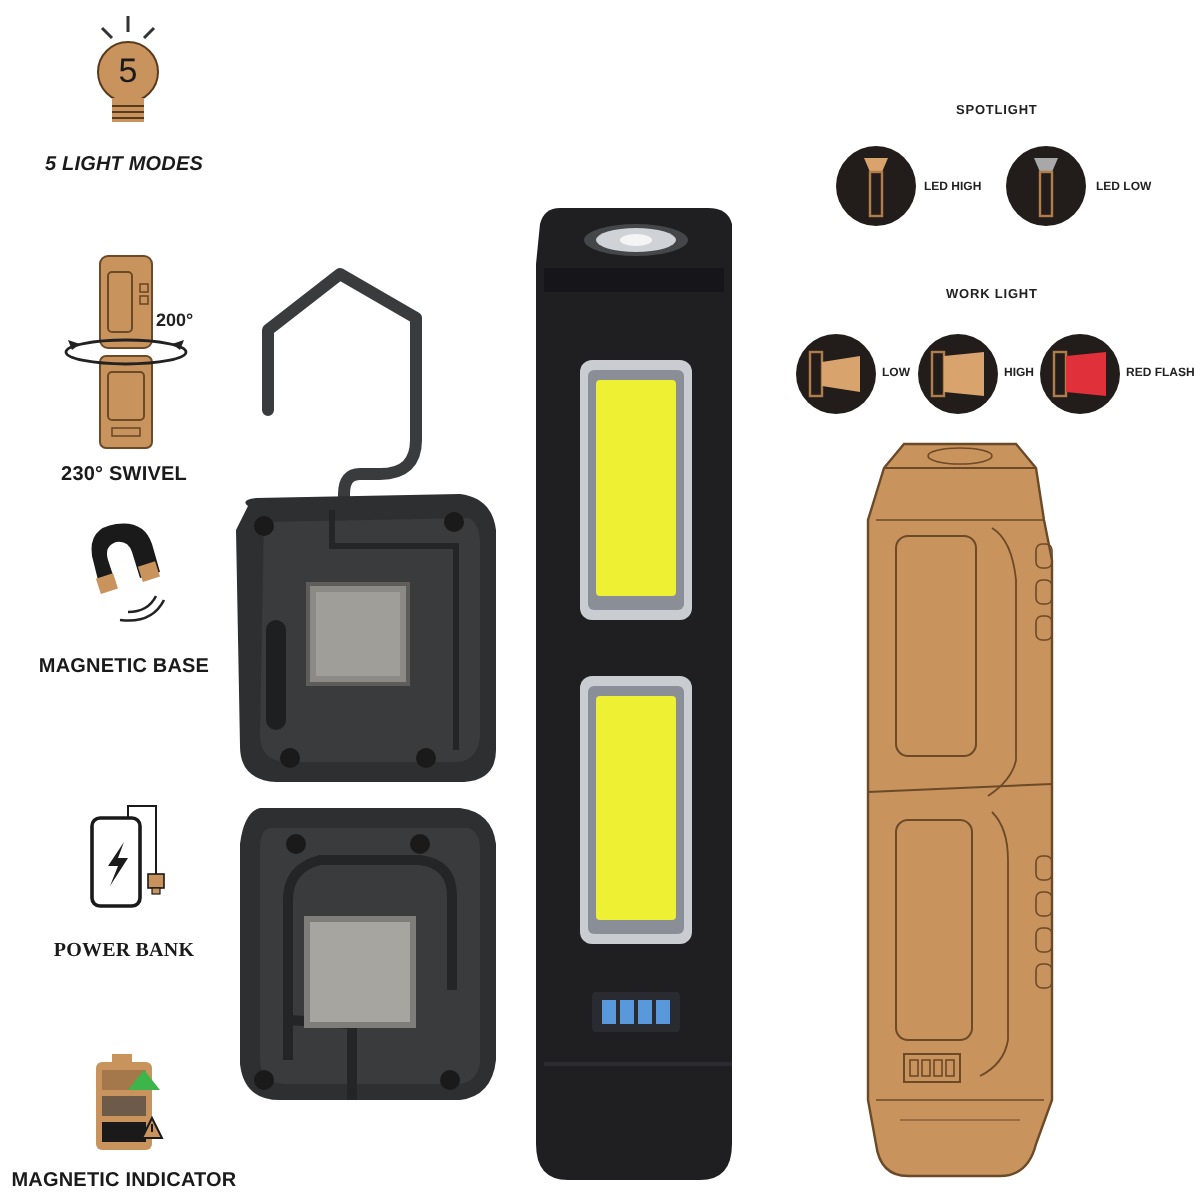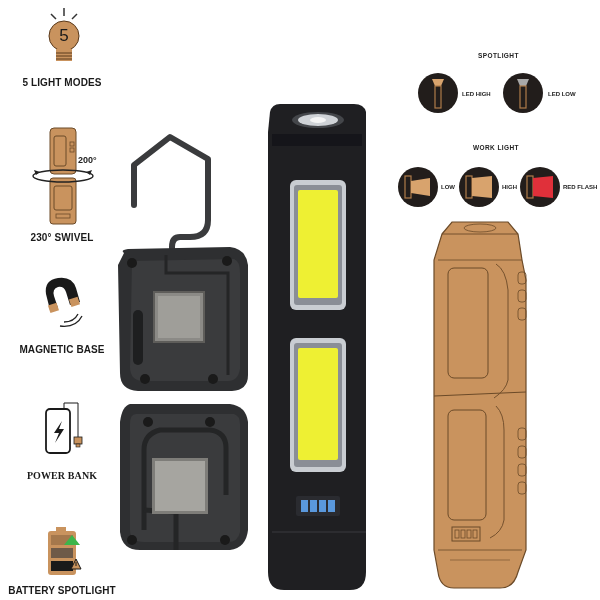--- a/index.html
+++ b/index.html
@@ -19,41 +19,41 @@
     <line x1="20" y1="4" x2="20" y2="12" stroke="#333" stroke-width="1.5"></line>
     <line x1="7" y1="10" x2="12" y2="15" stroke="#333" stroke-width="1.5"></line>
     <line x1="33" y1="10" x2="28" y2="15" stroke="#333" stroke-width="1.5"></line>
     <circle cx="20" cy="32" r="15" fill="#c9935e" stroke="#5a3a1c" stroke-width="1"></circle>
     <rect x="12" y="45" width="16" height="12" fill="#c9935e"></rect>
     <line x1="12" y1="49" x2="28" y2="49" stroke="#5a3a1c" stroke-width="1"></line>
     <line x1="12" y1="52" x2="28" y2="52" stroke="#5a3a1c" stroke-width="1"></line>
     <line x1="12" y1="55" x2="28" y2="55" stroke="#5a3a1c" stroke-width="1"></line>
   </svg>
   <div class="abs" style="left:44px;top:26px;width:40px;text-align:center;font-size:17px;color:#1a1a1a;">5</div>
-  <div class="feat-label" style="top:77px;">5 LIGHT MODES</div>
+  <div class="feat-label" style="top:77px;font-style:italic;">5 LIGHT MODES</div>
 </div>
 
 <div class="abs" style="left:0;top:120px;width:124px;height:125px;">
   <svg class="abs" style="left:28px;top:6px;" width="80" height="100" viewBox="0 0 80 100">
     <rect x="22" y="2" width="26" height="46" rx="4" fill="#c9935e" stroke="#6b4a28" stroke-width="1"></rect>
     <rect x="26" y="10" width="12" height="30" rx="2" fill="none" stroke="#6b4a28" stroke-width="1"></rect>
     <rect x="42" y="16" width="4" height="4" fill="none" stroke="#6b4a28" stroke-width="0.8"></rect>
     <rect x="42" y="22" width="4" height="4" fill="none" stroke="#6b4a28" stroke-width="0.8"></rect>
     <rect x="22" y="52" width="26" height="46" rx="3" fill="#c9935e" stroke="#6b4a28" stroke-width="1"></rect>
     <rect x="26" y="60" width="18" height="24" rx="2" fill="none" stroke="#6b4a28" stroke-width="1"></rect>
     <rect x="28" y="88" width="14" height="4" fill="none" stroke="#6b4a28" stroke-width="0.8"></rect>
     <ellipse cx="35" cy="50" rx="30" ry="6" fill="none" stroke="#222" stroke-width="1.4"></ellipse>
     <polygon points="6,44 12,46 8,49" fill="#222"></polygon>
     <polygon points="64,44 58,46 62,49" fill="#222"></polygon>
   </svg>
   <div class="abs" style="left:78px;top:35px;font-size:9px;font-weight:bold;color:#222;">200°</div>
   <div class="feat-label" style="top:112px;">230° SWIVEL</div>
 </div>
 
-<div class="abs" style="left:0;top:270px;width:124px;height:90px;padding-left:28px;">
+<div class="abs" style="left:0;top:254px;width:124px;height:90px;padding-left:28px;">
   <svg class="abs" style="left:40px;top:4px;" width="50" height="56" viewBox="0 0 50 56">
     <path d="M10 36 L6 20 Q4 6 18 4 Q32 2 36 14 L40 28 L30 31 L26 18 Q24 12 18 13 Q12 15 14 22 L18 34 Z" fill="#1a1a1a"></path>
     <rect x="9" y="30" width="9" height="8" transform="rotate(-18 13 34)" fill="#c9935e"></rect>
     <rect x="30" y="24" width="9" height="8" transform="rotate(-18 34 28)" fill="#c9935e"></rect>
     <path d="M24 48 Q34 48 38 40" fill="none" stroke="#222" stroke-width="1.3"></path>
     <path d="M20 52 Q36 54 42 42" fill="none" stroke="#222" stroke-width="1.3"></path>
   </svg>
   <div class="feat-label" style="top:74px;">MAGNETIC BASE</div>
 </div>
 
@@ -72,21 +72,21 @@
   <svg class="abs" style="left:46px;top:12px;" width="40" height="52" viewBox="0 0 40 52">
     <rect x="10" y="0" width="10" height="4" fill="#c9935e"></rect>
     <rect x="2" y="4" width="28" height="44" rx="3" fill="#c9935e"></rect>
     <rect x="5" y="8" width="22" height="10" fill="#a5784c"></rect>
     <rect x="5" y="21" width="22" height="10" fill="#6e5a48"></rect>
     <rect x="5" y="34" width="22" height="10" fill="#1a1a1a"></rect>
     <polygon points="18,18 26,8 34,18" fill="#3cb54a"></polygon>
     <polygon points="30,32 25,42 35,42" fill="#c9935e" stroke="#1a1a1a" stroke-width="1"></polygon>
     <line x1="30" y1="35" x2="30" y2="39" stroke="#1a1a1a" stroke-width="1"></line>
   </svg>
-  <div class="feat-label" style="top:70px;">BATTERY SPOTLIGHT</div>
+  <div class="feat-label" style="top:70px;">MAGNETIC INDICATOR</div>
 </div>
 
 <svg class="abs" style="left:110px;top:125px;" width="150" height="270" viewBox="0 0 150 270">
   <path d="M24 80 L24 40 L60 12 L98 34 L98 95 Q98 112 80 112 L70 112 Q62 112 62 122 L62 130" fill="none" stroke="#3a3b3d" stroke-width="6" stroke-linecap="round" stroke-linejoin="round"></path>
   <path d="M14 128 Q10 125 18 124 L120 122 Q136 124 138 140 L138 250 Q138 265 122 266 L28 266 Q10 265 10 248 L8 140 Z" fill="#2e2f31"></path>
   <path d="M22 136 L124 134 Q130 136 130 148 L130 244 Q128 256 118 256 L34 256 Q20 256 20 242 Z" fill="#3a3b3d"></path>
   <circle cx="22" cy="138" r="5" fill="#1a1a1a"></circle>
     <circle cx="117" cy="136" r="5" fill="#1a1a1a"></circle>
   <circle cx="35" cy="254" r="5" fill="#1a1a1a"></circle>
     <circle cx="103" cy="254" r="5" fill="#1a1a1a"></circle>

